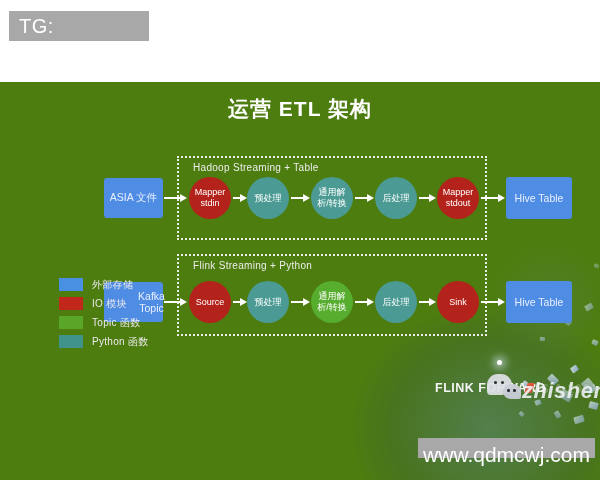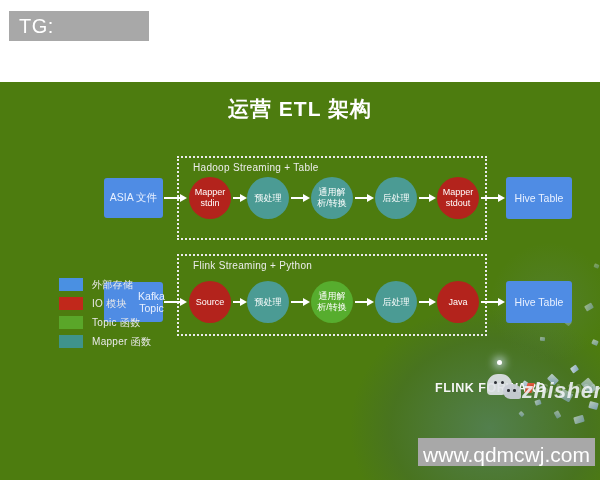--- a/index.html
+++ b/index.html
@@ -3,21 +3,21 @@
 <meta charset="utf-8">
 <style>
   * { margin:0; padding:0; box-sizing:border-box; }
   html,body { width:600px; height:480px; }
   body { font-family:"Liberation Sans", sans-serif; background:#ffffff; position:relative; overflow:hidden; }
 
   .page { position:absolute; left:0; top:0; width:600px; height:480px; background:#ffffff; }
 
   .badge { position:absolute; background:#a8a8a8; color:#ffffff; }
   .tg-badge { left:9px; top:11px; width:140px; height:30px; font-size:20px; line-height:30px; padding-left:10px; letter-spacing:.5px; }
-  .www-badge { left:418px; top:438px; width:177px; height:28px; font-size:21px; line-height:34px; text-align:center; }
+  .www-badge { left:418px; top:438px; width:177px; height:20px; font-size:21px; line-height:34px; text-align:center; }
 
   .slide { position:absolute; left:0; top:70px; width:600px; height:416px; background:#4d7c0f; overflow:hidden;margin-top:12px; }
   .glow { position:absolute; right:-70px; bottom:-90px; width:360px; height:320px;
           background:radial-gradient(closest-side, rgba(95,135,220,.30), rgba(45,65,130,.14) 55%, rgba(0,0,0,0) 78%); }
   .glow2 { position:absolute; right:-30px; top:140px; width:160px; height:160px;
            background:radial-gradient(closest-side, rgba(120,150,230,.12), rgba(0,0,0,0) 75%); }
   .shard { position:absolute; display:block; background:linear-gradient(135deg, #eaf2ff, #8fb0e8); border-radius:1px; }
   .spark { position:absolute; display:block; background:#ffffff; border-radius:50%; box-shadow:0 0 8px 3px rgba(220,235,255,.8); }
 
   .slide-title { position:absolute; left:0; top:13px; width:100%; text-align:center; color:#ffffff;
@@ -114,41 +114,41 @@
     <div class="arrow" style="left:164px; top:219px; width:16px;"></div>
     <div class="node" style="left: 189px; top: 199px; background: rgb(179, 35, 28);">Source</div>
     <div class="arrow" style="left:233px; top:219px; width:7px;"></div>
     <div class="node" style="left: 247px; top: 199px; background: rgb(75, 155, 148);">预处理</div>
     <div class="arrow" style="left:291px; top:219px; width:12px;"></div>
     <div class="node" style="left: 311px; top: 199px; background: rgb(87, 173, 46);">通用解
 析/转换</div>
     <div class="arrow" style="left:355px; top:219px; width:12px;"></div>
     <div class="node" style="left: 375px; top: 199px; background: rgb(75, 155, 148);">后处理</div>
     <div class="arrow" style="left:419px; top:219px; width:10px;"></div>
-    <div class="node" style="left: 437px; top: 199px; background: rgb(179, 35, 28);">Java</div>
+    <div class="node" style="left: 437px; top: 199px; background: rgb(179, 35, 28);">Sink</div>
     <div class="arrow" style="left:481px; top:219px; width:17px; z-index:2;"></div>
 
     <div class="ext-box" style="left: 506px; top: 199px; width: 66px; height: 42px; background: rgb(79, 140, 228);">Hive Table</div>
 
     <div class="legend">
       <div class="legend-row">
         <span class="legend-swatch" style="background: rgb(74, 144, 226);"></span>
         <span class="legend-label">外部存储</span>
       </div>
       <div class="legend-row">
         <span class="legend-swatch" style="background: rgb(193, 40, 27);"></span>
         <span class="legend-label">IO 模块</span>
       </div>
       <div class="legend-row">
         <span class="legend-swatch" style="background: rgb(90, 166, 41);"></span>
         <span class="legend-label">Topic 函数</span>
       </div>
       <div class="legend-row">
         <span class="legend-swatch" style="background: rgb(63, 147, 139);"></span>
-        <span class="legend-label">Mapper 函数</span>
+        <span class="legend-label">Python 函数</span>
       </div>
     </div>
 
     <div class="brand-ghost">ASIA 2021</div>
     <div class="brand">FLINK FORWARD</div>
     <span class="flink-accent"></span>
     <div class="wm-icon">
       <span class="wm-bubble-a">
         <span class="wm-eye" style="left:7px; top:7px;"></span>
         <span class="wm-eye" style="left:14px; top:7px;"></span>

